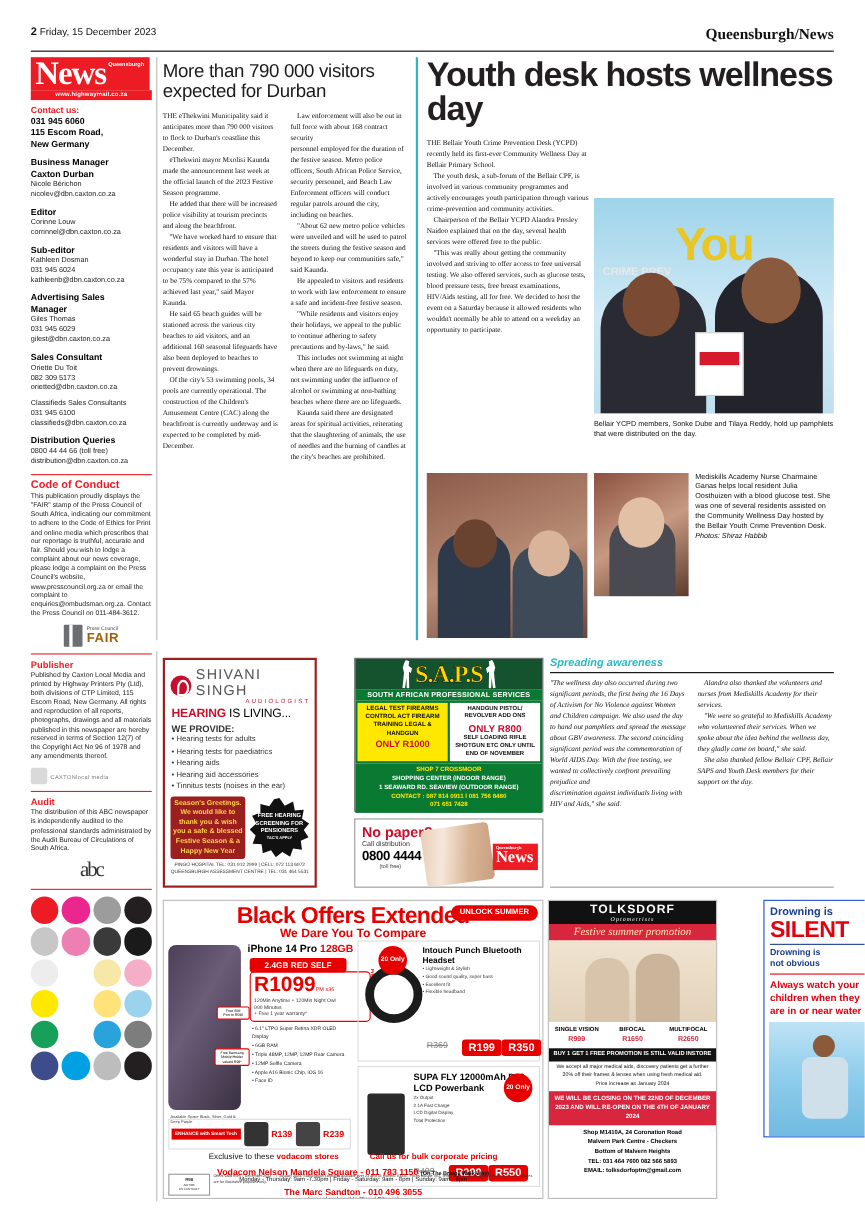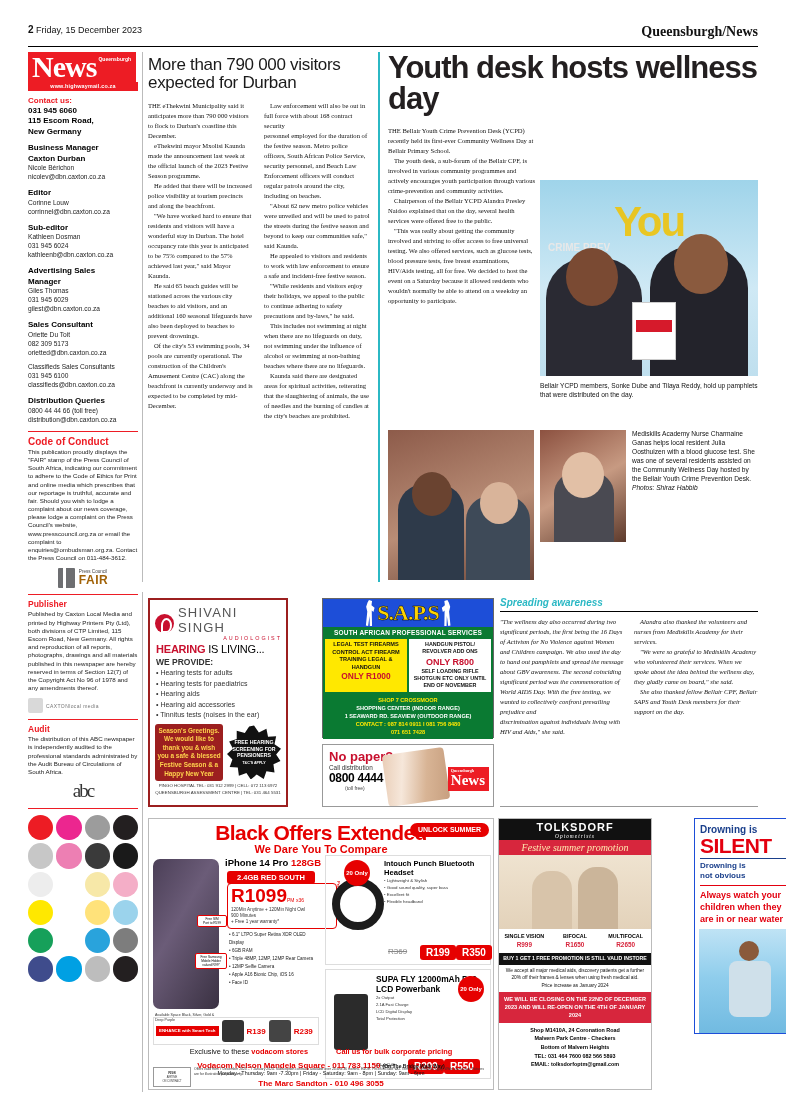--- a/index.html
+++ b/index.html
@@ -97,21 +97,21 @@
   .sv-li { font-size:7px; color:#333; padding:0 6px; line-height:1.5;}
   .sv-bottom { display:flex; gap:4px; padding:3px 5px 0; align-items:center;}
   .sv-greet { background:#9c1f1f; color:#ffd34d; font-size:6.4px; font-weight:700; text-align:center; padding:3px 2px; border-radius:3px; line-height:1.35; flex:1;}
   .sv-star { width:54px;height:54px;flex:none;position:relative;display:flex;align-items:center;justify-content:center;}
   .sv-star .st{position:absolute;inset:0;background:#111;clip-path:polygon(50% 0%,59% 13%,73% 6%,76% 21%,91% 20%,88% 35%,100% 43%,91% 54%,99% 66%,86% 72%,88% 87%,73% 85%,68% 99%,55% 91%,44% 100%,36% 88%,22% 93%,20% 78%,5% 77%,10% 63%,0% 53%,11% 43%,4% 30%,18% 25%,18% 10%,33% 14%,41% 2%);}
   .sv-star .txt{position:relative;color:#fff;font-size:5.2px;font-weight:700;text-align:center;line-height:1.25;}
   .sv-foot { font-size:4.4px; color:#333; text-align:center; padding:2px 2px; line-height:1.4;}
 
   
   .saps { left:322px; top:598px; width:172px; height:140px; border:1px solid #666; }
-  .saps-top { background:#1d4ed8; display:flex; align-items:center; justify-content:center; padding:1px 0; position:relative;}
+  .saps-top { background:#14532d; display:flex; align-items:center; justify-content:center; padding:1px 0; position:relative;}
   .saps-title { color:#ffd400; font-size:22px; font-weight:700; font-family:"Liberation Serif",serif; letter-spacing:-1px; -webkit-text-stroke:0.4px #000;}
   .saps-fig{width:14px;height:26px;background:#fff;clip-path:polygon(40% 0,62% 4%,58% 20%,80% 30%,72% 46%,60% 40%,62% 100%,46% 100%,44% 62%,34% 100%,18% 98%,28% 44%,20% 26%,30% 10%);}
   .saps-sub { background:#0a7a32; color:#fff; font-size:6.5px; font-weight:700; text-align:center; padding:1.5px 0; letter-spacing:.2px;}
   .saps-mid { display:flex; gap:2px; padding:2px; background:#0a7a32;}
   .saps-box1 { background:#ffe800; flex:1; text-align:center; padding:2px 1px; font-size:5.6px; font-weight:700; line-height:1.35; color:#111;}
   .saps-box1 .r { color:#c8102e; font-size:8.4px; }
   .saps-box2 { background:#fff; flex:1; text-align:center; padding:2px 1px; font-size:5.4px; font-weight:700; line-height:1.35; color:#111;}
   .saps-box2 .r { color:#c8102e; font-size:9px; }
   .saps-foot { background:#0a7a32; color:#fff; font-size:5.6px; font-weight:700; text-align:center; padding:2px 2px 3px; line-height:1.45;}
   .saps-foot .y { color:#ffe800; }
@@ -468,21 +468,21 @@
     <div class="vd-unlock">UNLOCK SUMMER</div>
 
     <div class="vd-phone"></div>
     <div style="position:absolute;left:6px;top:194px;width:64px;font-size:3.6px;line-height:1.4;color:#333;">Available Space Black, Silver, Gold &amp;
 Deep Purple</div>
 
     <div class="vd-iph">
       <span>iPhone 14 Pro</span>
       <span class="vd-gb">128GB</span>
     </div>
-    <div class="vd-core">2.4GB RED SOUTH</div>
+    <div class="vd-core">2.4GB RED SELF</div>
     <div class="vd-price">
       <span class="p">R1099</span><span class="pm">PM x36</span>
       <div class="d" style="white-space:pre-line">120Min Anytime + 120Min Night Owl
 900 Minutes
 + Free 1 year warranty*</div>
     </div>
     <div style="position:absolute;left:192px;top:62px;transform:rotate(90deg);transform-origin:left top;font-size:4px;color:#e60000;font-weight:700;">Prepaid: R30 919*</div>
     <div class="vd-spec" style="white-space:pre-line">• 6.1" LTPO Super Retina XDR OLED Display
 • 6GB RAM
 • Triple 48MP, 12MP, 12MP Rear Camera

